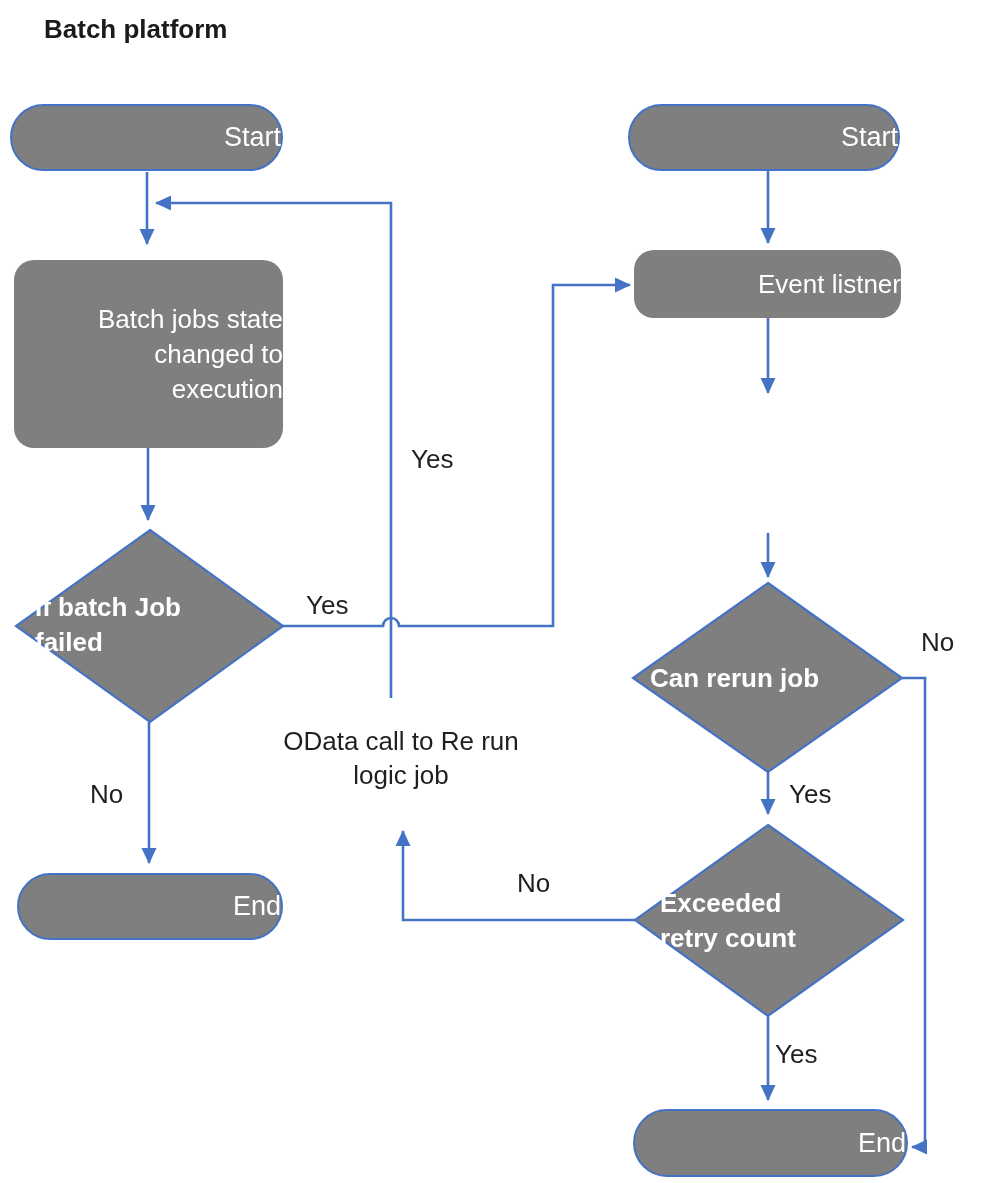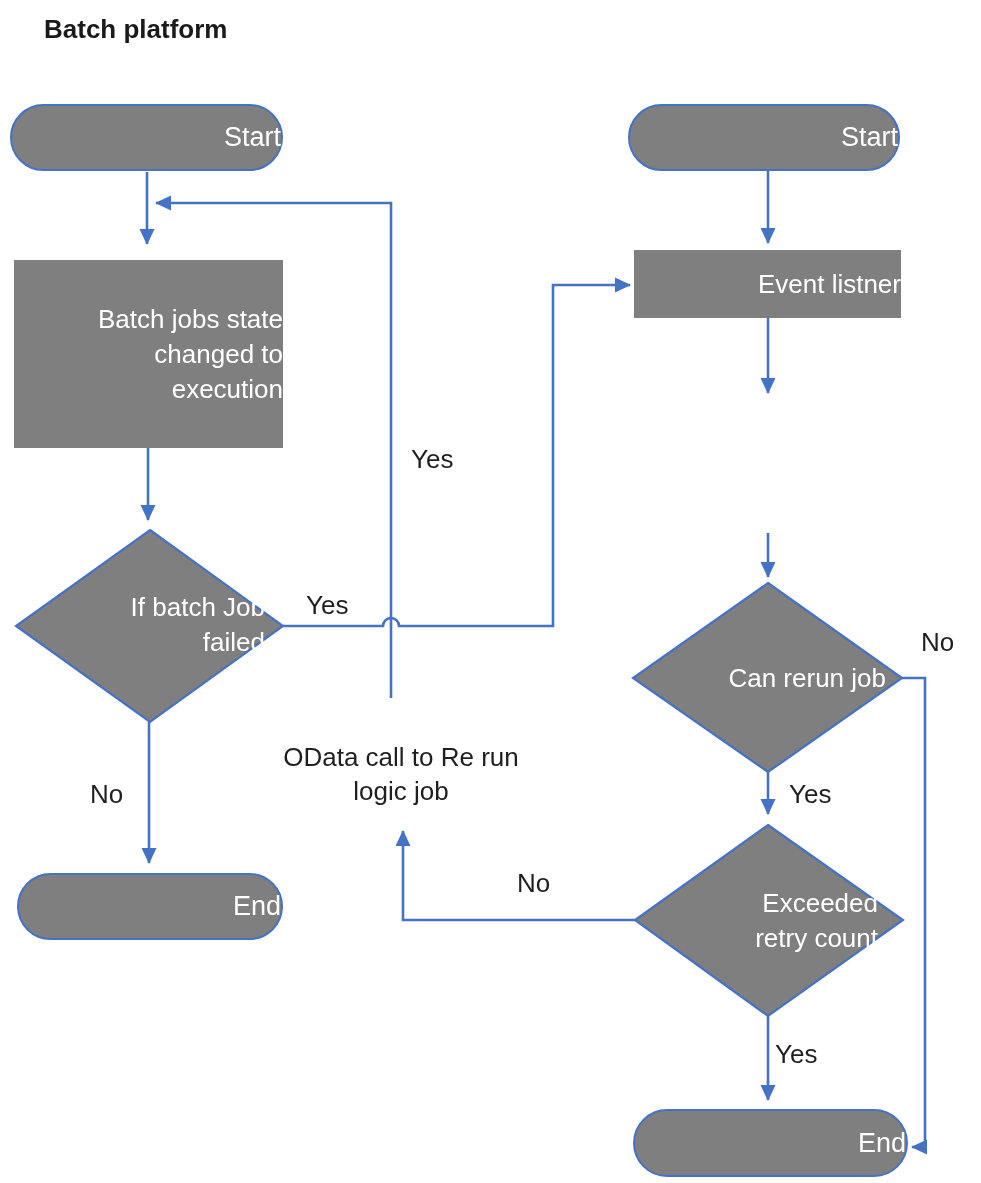--- a/index.html
+++ b/index.html
@@ -15,33 +15,33 @@
   .node{
     position:absolute;background:var(--node-fill,#7f7f7f);
     color:var(--node-text,#fff);
     display:flex;flex-direction:column;align-items:flex-end;justify-content:center;
     text-align:center;box-sizing:border-box;
   }
   .terminator{
     border:2.5px solid var(--node-outline,#4472c4);
     border-radius:36px;font-size:27px;
   }
-  .process{font-size:26px;line-height:35px;}
+  .process{font-size:26px;line-height:35px;border-radius:20px;}
   .pline{white-space:nowrap;}
   .diamond-label{
     position:absolute;color:var(--node-text,#fff);
-    font-size:26px;line-height:35px;text-align:right;
+    font-size:26px;line-height:35px;text-align:left;font-weight:bold;
   }
   .edge-label{
     position:absolute;color:var(--label-text,#1f1f1f);
     font-size:26px;white-space:nowrap;
   }
   .note{
     position:absolute;color:var(--label-text,#1f1f1f);
-    font-size:26px;line-height:34px;text-align:center;margin-top:16px;
+    font-size:26px;line-height:34px;text-align:center;
   }
   svg.wires{position:absolute;left:0;top:0;width:981px;height:1183px;}
   svg.wires path.wire{fill:none;stroke:var(--connector,#4472c4);stroke-width:2.6px;}
   svg.wires polygon.diamond{fill:var(--node-fill,#7f7f7f);stroke:var(--node-outline,#4472c4);stroke-width:2.2px;}
   #arrowhead path{fill:var(--connector,#4472c4);}
 </style>
 </head>
 <body>
 
 <div class="canvas">

